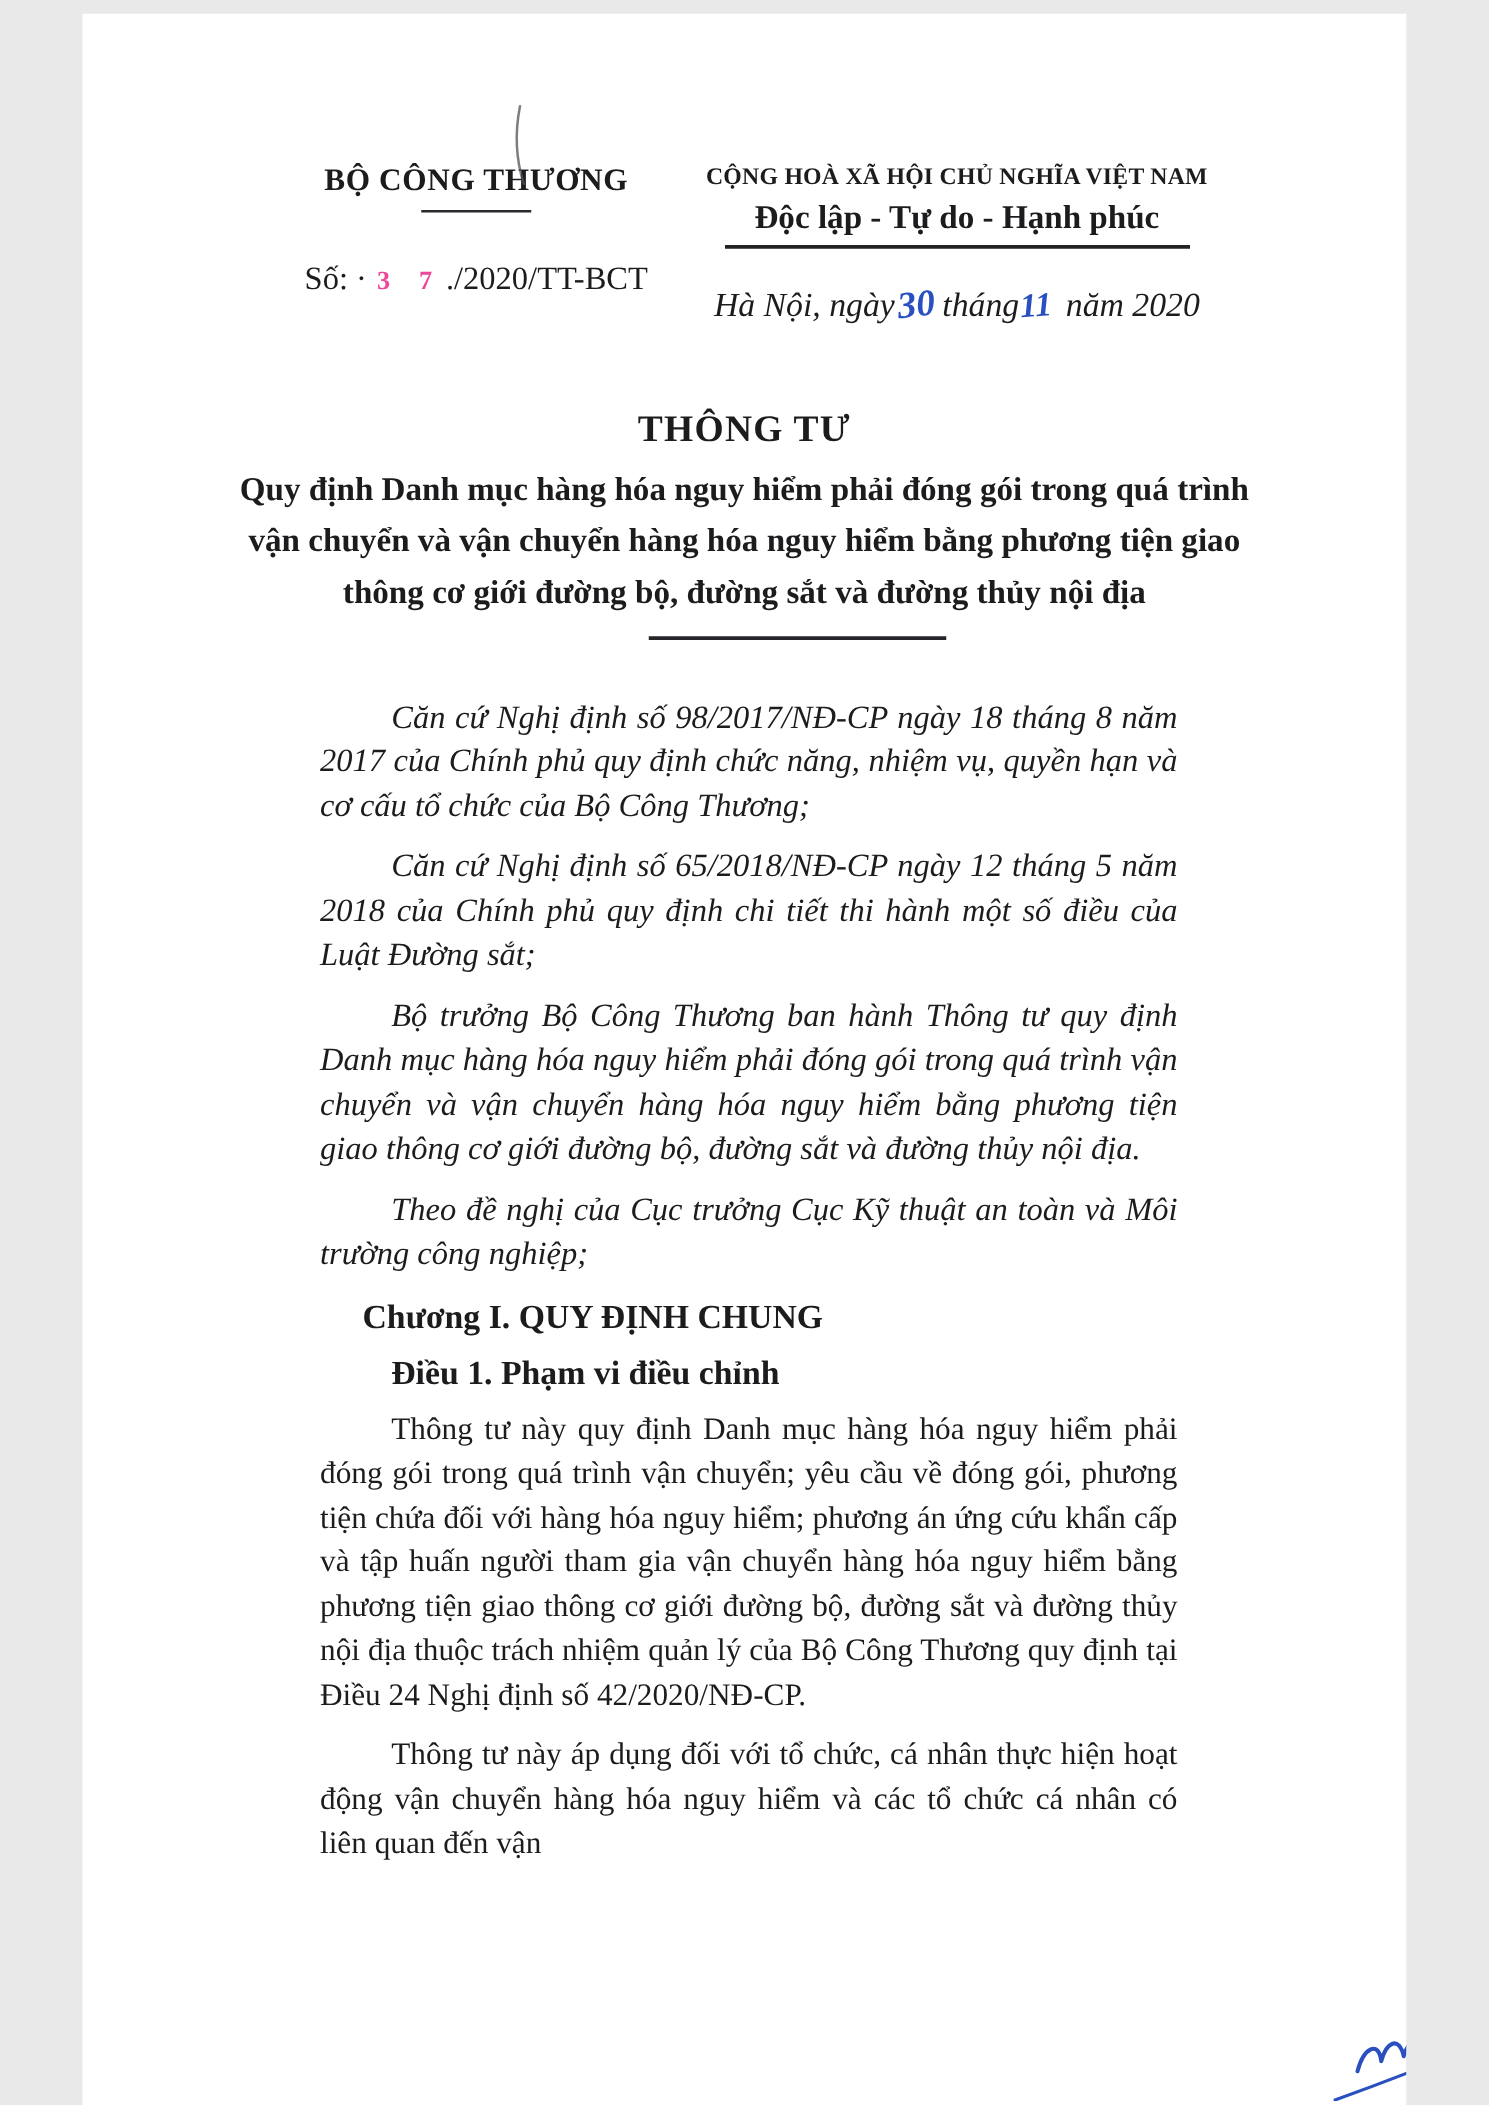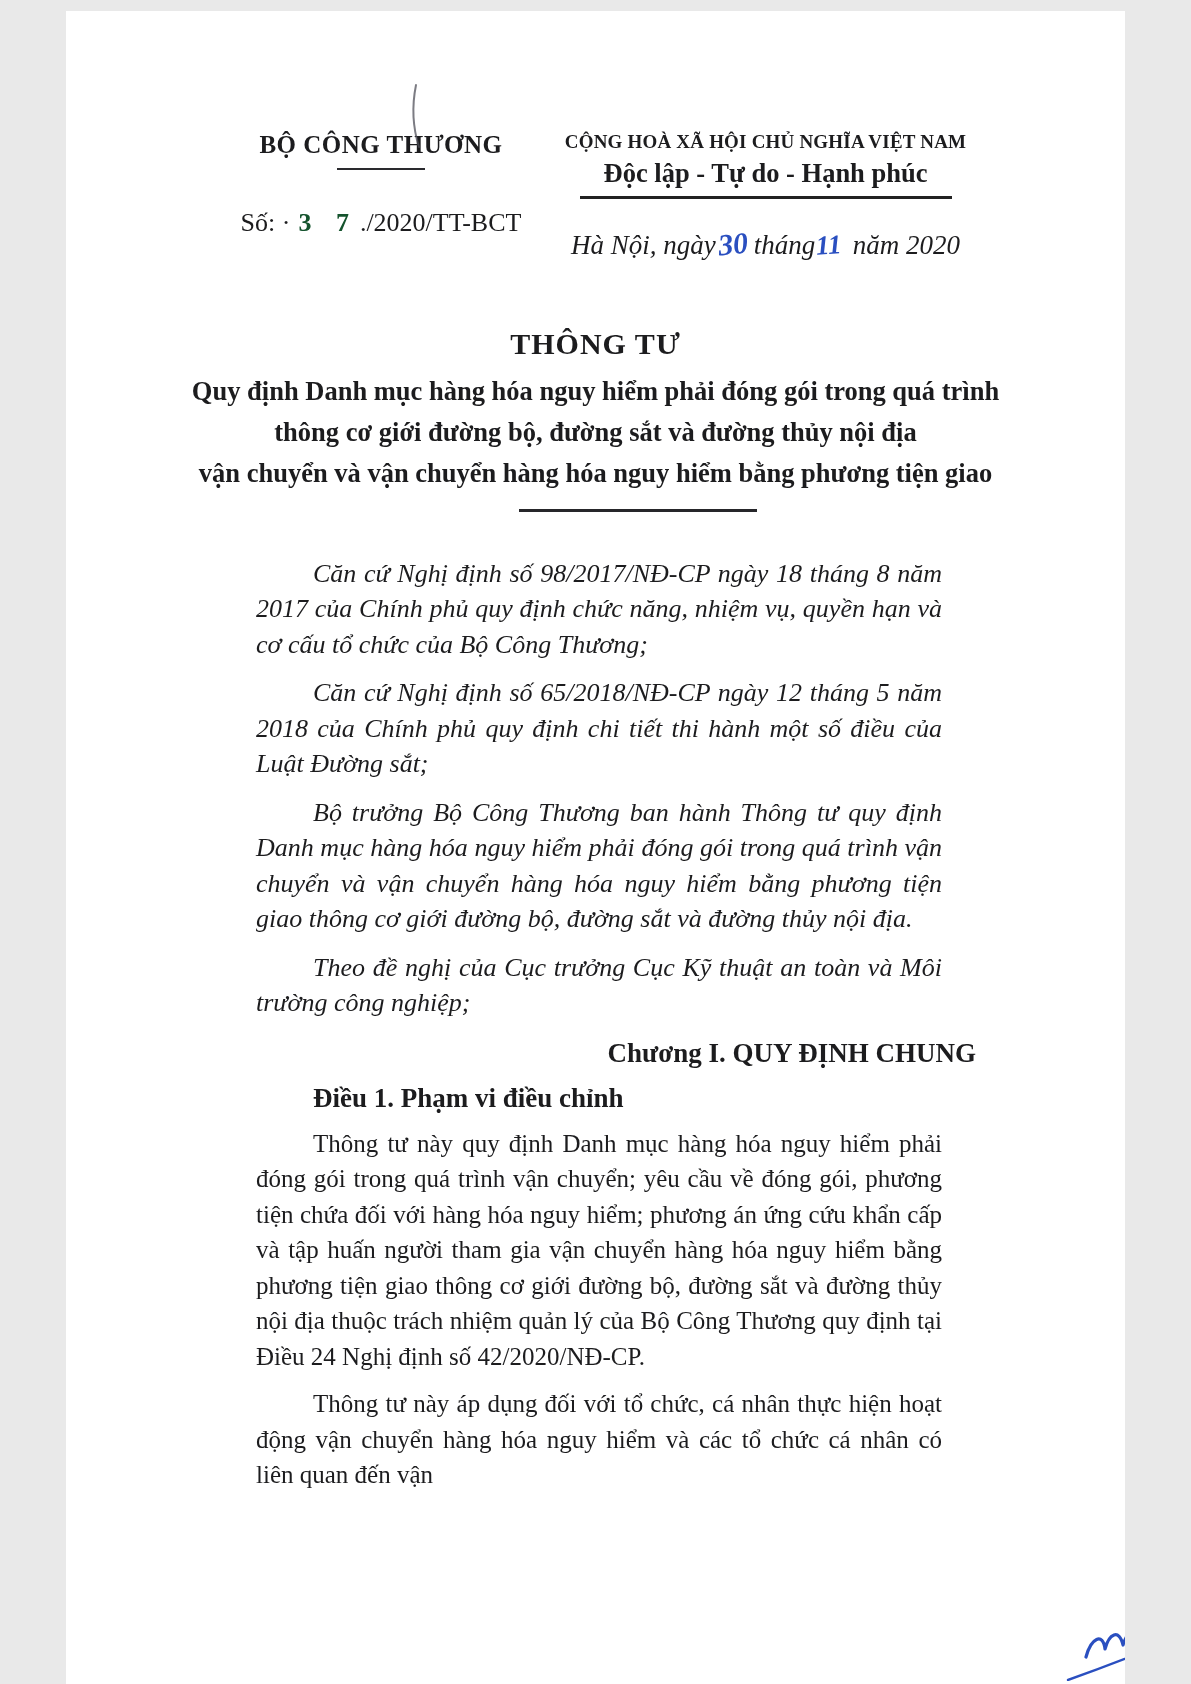--- a/index.html
+++ b/index.html
@@ -12,37 +12,37 @@
     font-family:"Liberation Serif","DejaVu Serif",serif;
     color:#1c1c1e;
   }
   
   .doc-header{display:flex;margin:120px 140px 0 150px;}
   .hdr-left{width:330px;text-align:center;}
   .hdr-right{flex:1;text-align:center;}
   .org-name{font-weight:bold;font-size:25px;letter-spacing:.5px;}
   .org-rule{width:88px;height:2px;background:#2a2a2e;margin:9px auto 0;}
   .doc-number{margin-top:38px;font-size:26px;white-space:nowrap;}
-  .stamped-number{font-size:26px;font-weight:bold;letter-spacing:9px;margin:0 2px 0 8px;color:#14532d;}
+  .stamped-number{font-size:21px;font-weight:bold;letter-spacing:9px;margin:0 2px 0 8px;color:#ec4899;}
   .national-title{font-weight:bold;font-size:19px;letter-spacing:.2px;}
   .motto{font-weight:bold;font-size:26.5px;margin-top:5px;}
   .motto-rule{width:372px;height:2.5px;background:#222;margin:7px auto 0;}
   .dateline{margin-top:28px;font-style:italic;font-size:27px;white-space:nowrap;}
   .hand-num{color:#2a4fc0;font-size:30px;font-weight:bold;font-style:italic;display:inline-block;}
   .hand-day{transform:rotate(-6deg);margin:0 6px 0 2px;}
   .hand-month{transform:rotate(-4deg);margin:0 4px 0 1px;font-size:27px;}
   
   .title-block{margin-top:66px;text-align:center;}
   .doc-type{font-weight:bold;font-size:30px;letter-spacing:1px;}
   .subject{font-weight:bold;font-size:26.5px;line-height:41px;margin-top:10px;}
   .title-rule{width:238px;height:3px;background:#26262a;margin:15px auto 0;transform:translateX(42px);}
   
   .content{margin:44px 183px 0 190px;}
   .preamble-p{font-style:italic;font-size:26px;line-height:35.5px;text-align:justify;text-indent:57px;margin:0 0 13px;}
-  .chapter-heading{font-weight:bold;font-size:27px;text-align:right;margin:17px 0 0;transform:translateX(34px);}
+  .chapter-heading{font-weight:bold;font-size:27px;text-align:left;margin:17px 0 0;transform:translateX(34px);}
   .article-heading{font-weight:bold;font-size:27px;margin:14px 0 0;padding-left:57px;}
   .body-p{font-size:25px;line-height:35.5px;text-align:justify;text-indent:57px;margin:12px 0 0;}
   
   .seal-svg{position:absolute;left:1112px;top:425px;}
   .signature-svg{position:absolute;left:925px;top:1455px;}
   .pen-artifact-svg{position:absolute;left:336px;top:70px;}
   .scan-edge-line{position:absolute;left:1182px;top:1458px;width:2px;height:222px;background:#c9c9ce;opacity:.55;}
   .bottom-smudge{position:absolute;left:626px;top:1675px;width:92px;height:9px;background:#9fa9e0;opacity:.5;border-radius:3px;filter:blur(1px);}
   .bottom-smudge2{position:absolute;left:318px;top:1678px;width:60px;height:6px;background:#cfcfd6;opacity:.4;border-radius:3px;filter:blur(1px);}
   .seal-arc-text{font-family:"Liberation Serif",serif;font-weight:bold;font-size:22px;letter-spacing:13px;fill:#e24a5c;}
@@ -72,22 +72,22 @@
         <span>Hà Nội, ngày</span><span class="hand-num hand-day">30</span><span>tháng</span><span class="hand-num hand-month">11</span>
         <span>năm 2020</span>
       </div>
     </div>
   </div>
 
   <div class="title-block">
     <div class="doc-type">THÔNG TƯ</div>
     <div class="subject">
       <div>Quy định Danh mục hàng hóa nguy hiểm phải đóng gói trong quá trình</div>
+      <div>vận chuyển và vận chuyển hàng hóa nguy hiểm bằng phương tiện giao</div>
       <div>thông cơ giới đường bộ, đường sắt và đường thủy nội địa</div>
-      <div>vận chuyển và vận chuyển hàng hóa nguy hiểm bằng phương tiện giao</div>
     </div>
     <div class="title-rule"></div>
   </div>
 
   <div class="content">
     <p class="preamble-p">Căn cứ Nghị định số 98/2017/NĐ-CP ngày 18 tháng 8 năm 2017 của Chính phủ quy định chức năng, nhiệm vụ, quyền hạn và cơ cấu tổ chức của Bộ Công Thương;</p>
     <p class="preamble-p">Căn cứ Nghị định số 65/2018/NĐ-CP ngày 12 tháng 5 năm 2018 của Chính phủ quy định chi tiết thi hành một số điều của Luật Đường sắt;</p>
     <p class="preamble-p">Bộ trưởng Bộ Công Thương ban hành Thông tư quy định Danh mục hàng hóa nguy hiểm phải đóng gói trong quá trình vận chuyển và vận chuyển hàng hóa nguy hiểm bằng phương tiện giao thông cơ giới đường bộ, đường sắt và đường thủy nội địa.</p>
     <p class="preamble-p">Theo đề nghị của Cục trưởng Cục Kỹ thuật an toàn và Môi trường công nghiệp;</p>
 

